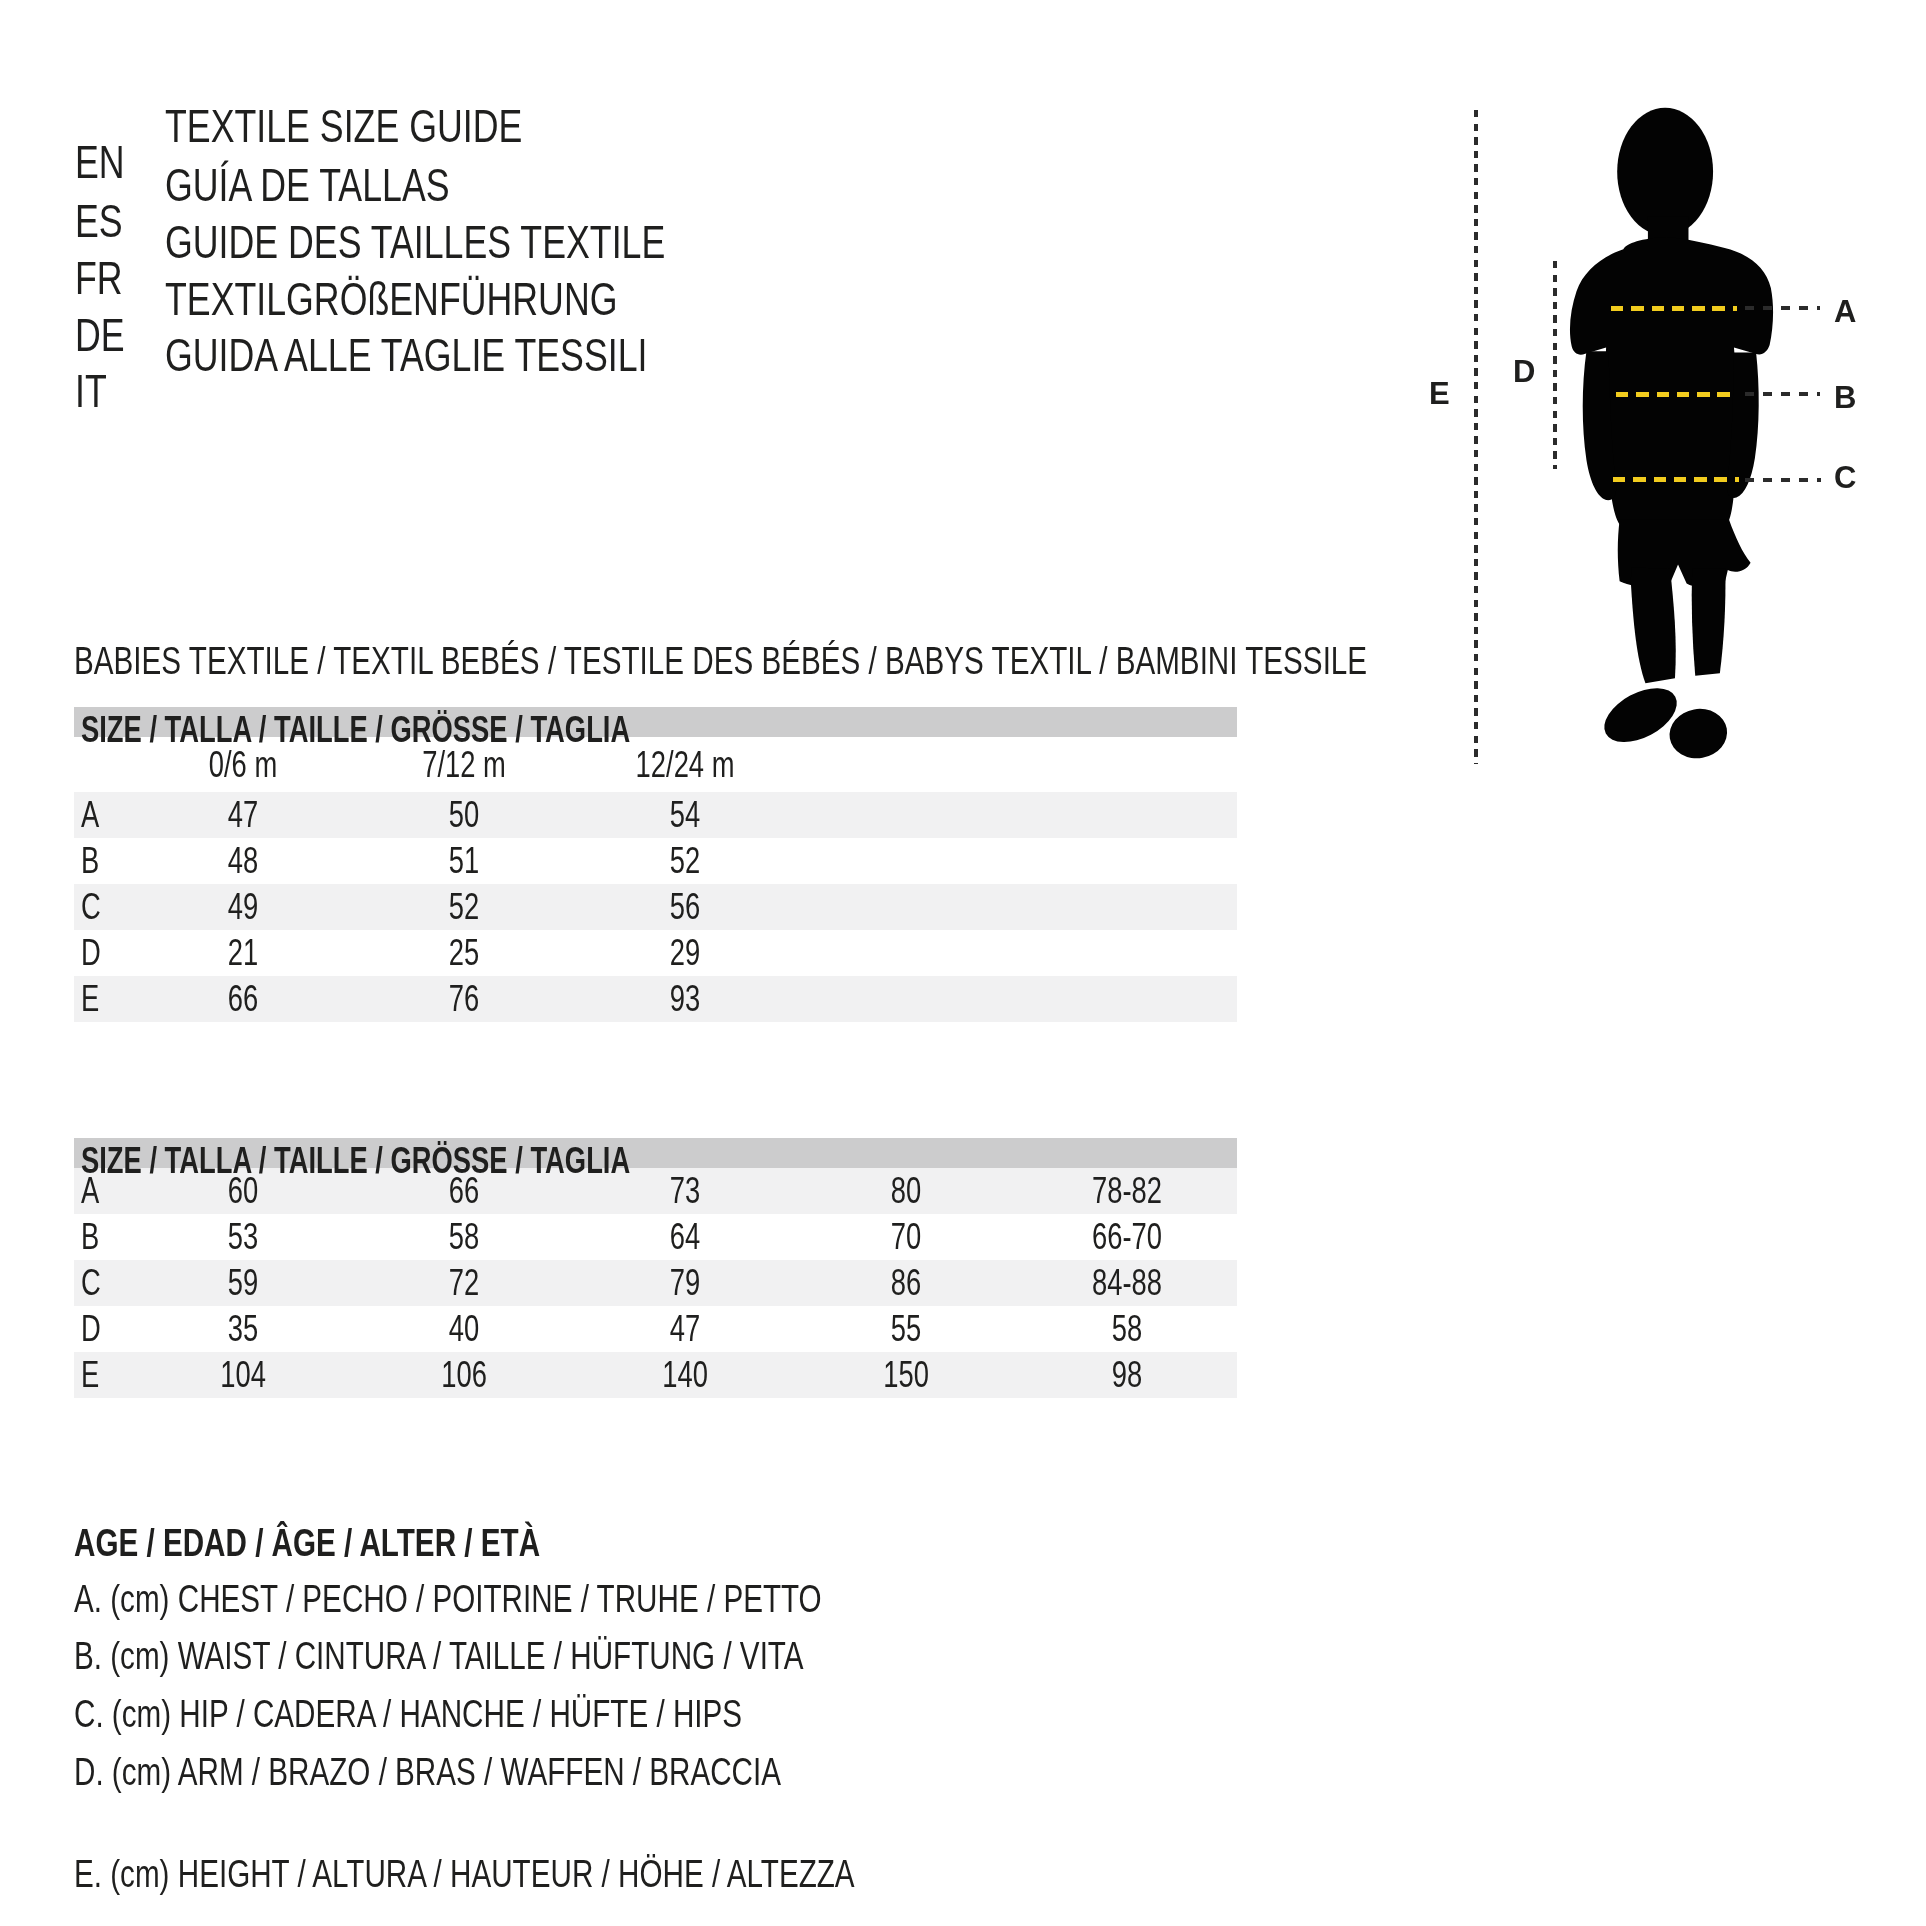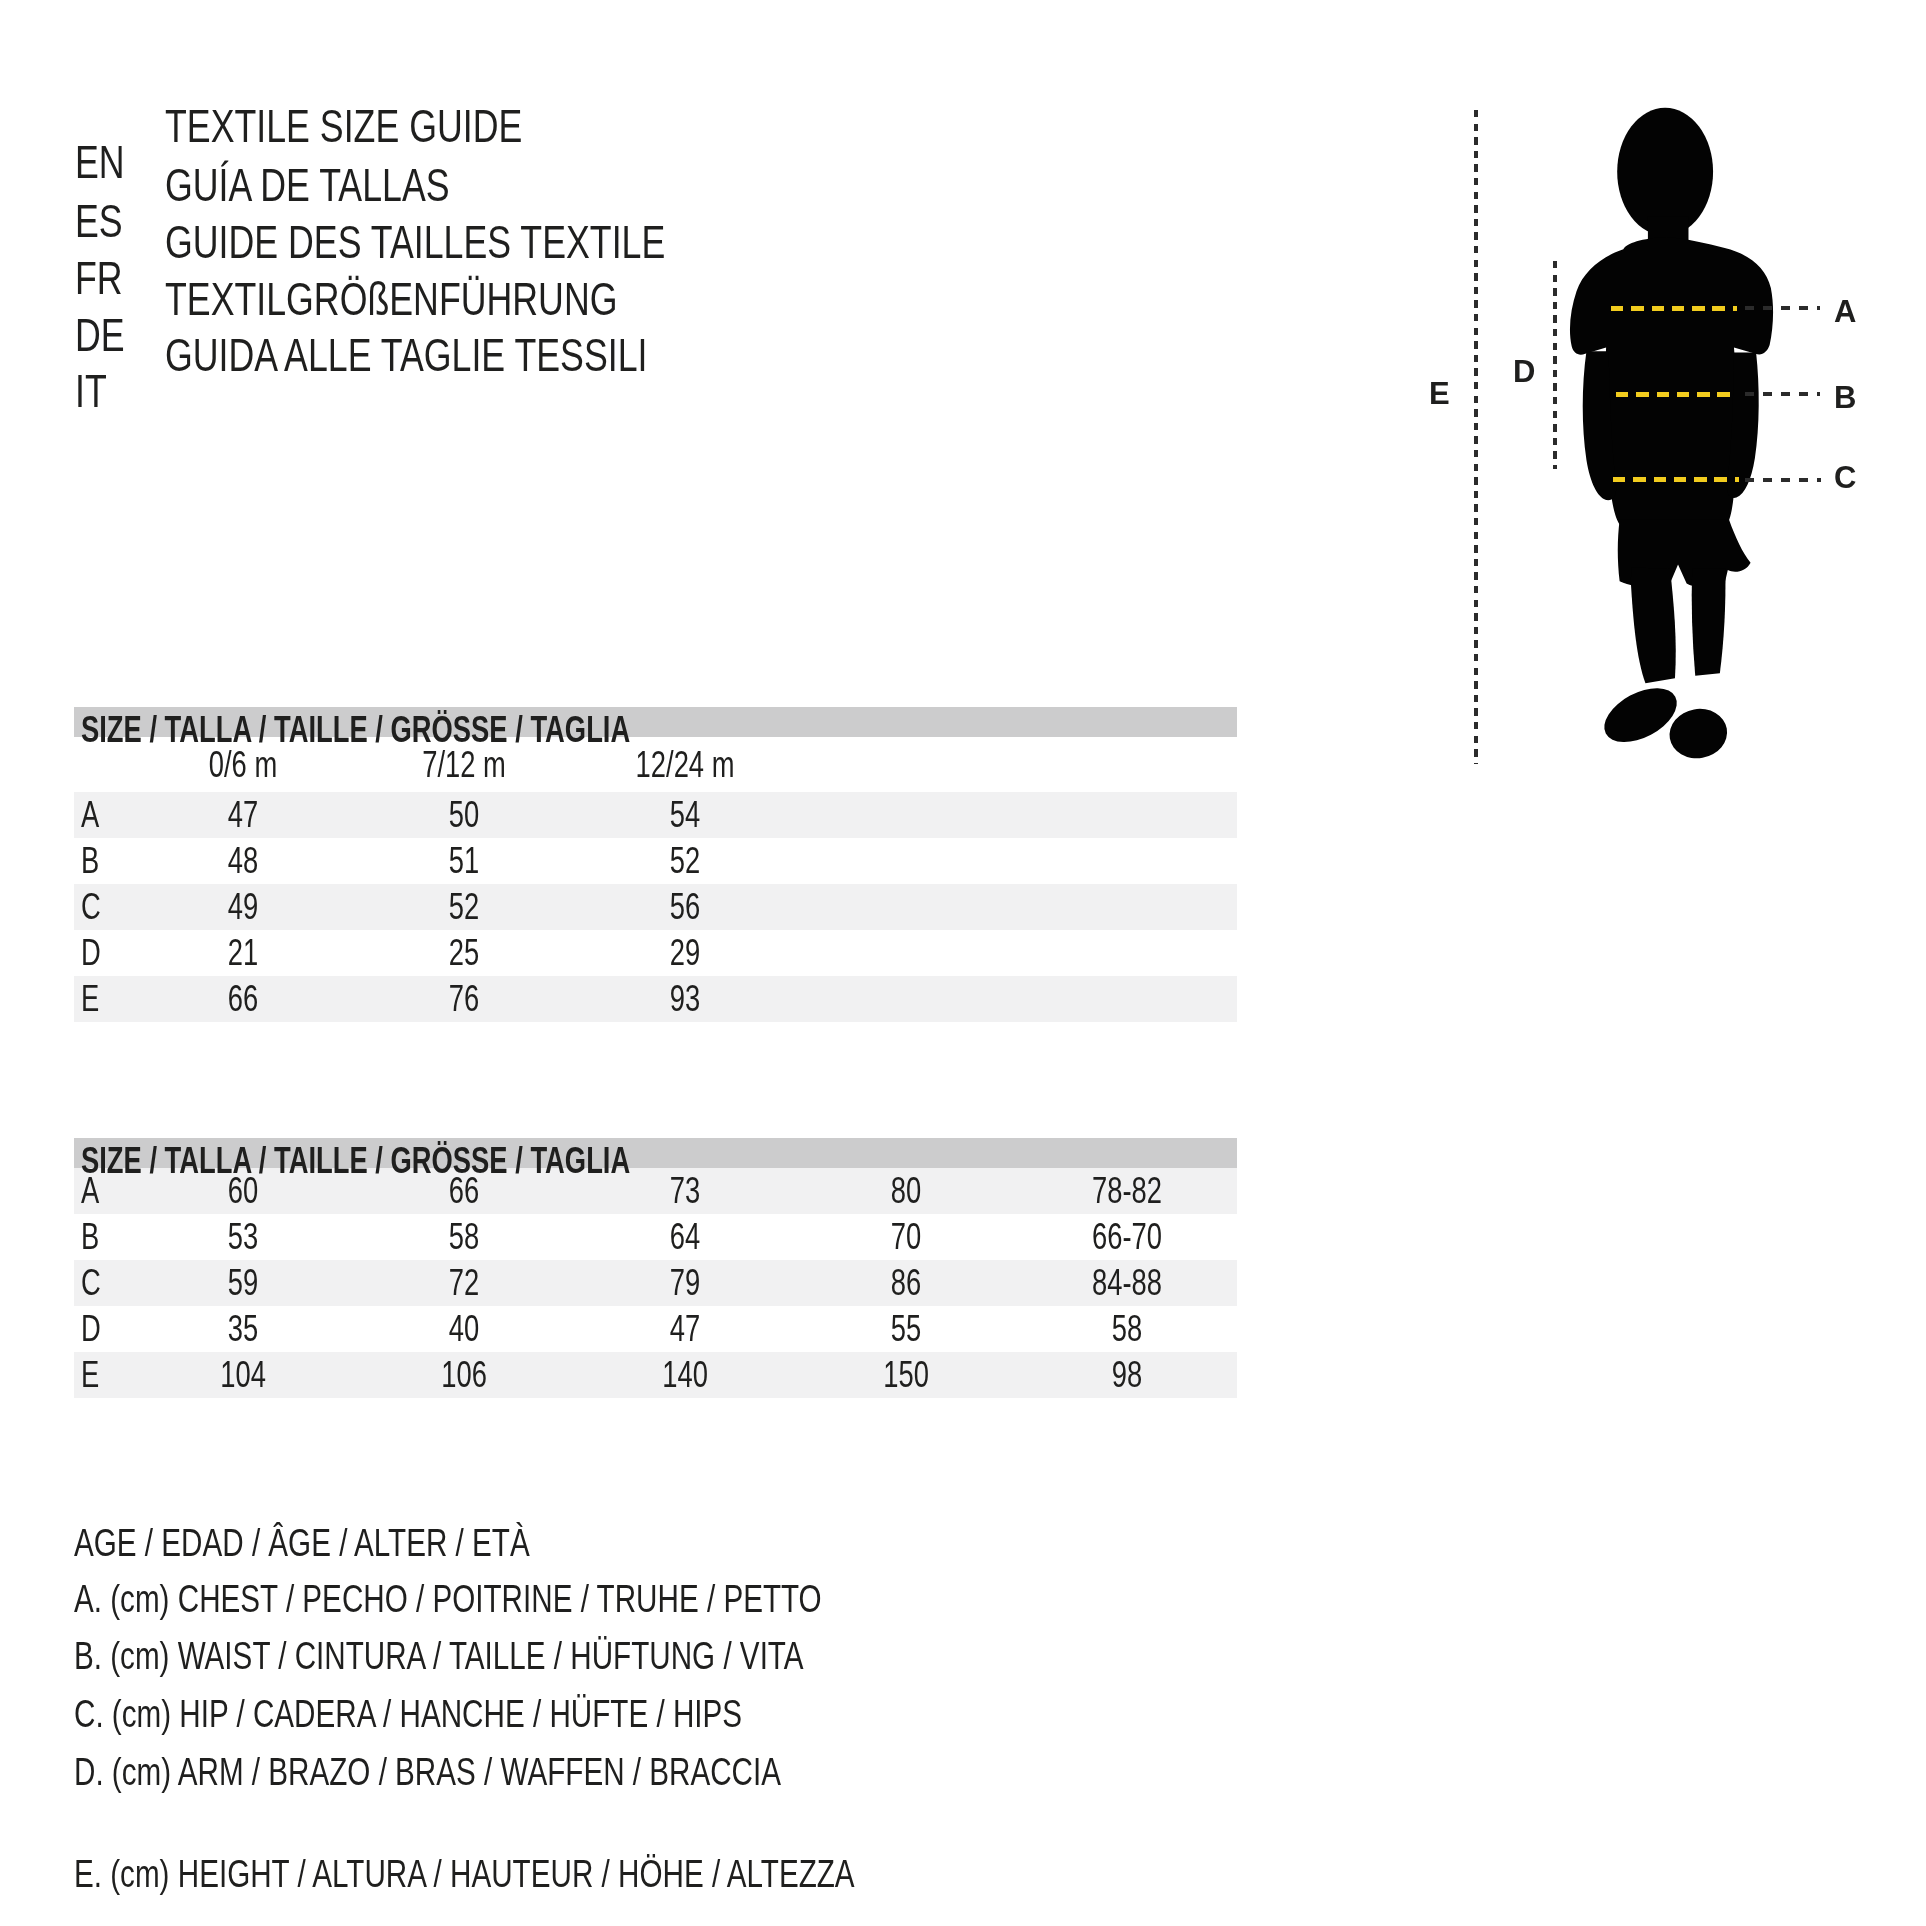--- a/index.html
+++ b/index.html
@@ -138,20 +138,23 @@
     <div class="ydash" style="left:1613px; top:477px; width:126px;"></div>
     <div class="kdash" style="left:1745px; top:478px; width:76px;"></div>
 
     <div class="diag-label" style="left:1834px; top:294px;">A</div>
     <div class="diag-label" style="left:1834px; top:380px;">B</div>
     <div class="diag-label" style="left:1834px; top:460px;">C</div>
     <div class="diag-label" style="left:1513px; top:354px;">D</div>
     <div class="diag-label" style="left:1429px; top:376px;">E</div>
   </div>
 
+  <div class="section-title" style="top:639px;">
+    <span class="cond">BABIES TEXTILE / TEXTIL BEBÉS / TESTILE DES BÉBÉS / BABYS TEXTIL / BAMBINI TESSILE</span>
+  </div>
   <div class="size-table" style="top:707px;">
     <div class="band"><span class="cond">SIZE / TALLA / TAILLE / GRÖSSE / TAGLIA</span></div>
     <div class="trow thead-row">
       <div class="cell-letter"></div>
       <div class="cell-val"><span class="cond-c">0/6 m</span></div>
       <div class="cell-val"><span class="cond-c">7/12 m</span></div>
       <div class="cell-val"><span class="cond-c">12/24 m</span></div>
       <div class="cell-val"><span class="cond-c"></span></div>
       <div class="cell-val"><span class="cond-c"></span></div>
     </div>
@@ -235,21 +238,21 @@
       <div class="cell-letter"><span class="cond">E</span></div>
       <div class="cell-val"><span class="cond-c">104</span></div>
       <div class="cell-val"><span class="cond-c">106</span></div>
       <div class="cell-val"><span class="cond-c">140</span></div>
       <div class="cell-val"><span class="cond-c">150</span></div>
       <div class="cell-val"><span class="cond-c">98</span></div>
     </div>
   </div>
 
   <div>
-    <div class="legend-line" style="top:1521px;"><span class="cond">AGE / EDAD / ÂGE / ALTER / ETÀ</span></div>
+    <div class="legend-line" style="top:1521px;font-weight:bold;"><span class="cond">AGE / EDAD / ÂGE / ALTER / ETÀ</span></div>
     <div class="legend-line" style="top:1577px;"><span class="cond">A. (cm) CHEST / PECHO / POITRINE / TRUHE / PETTO</span></div>
     <div class="legend-line" style="top:1634px;"><span class="cond">B. (cm) WAIST / CINTURA / TAILLE / HÜFTUNG / VITA</span></div>
     <div class="legend-line" style="top:1692px;"><span class="cond">C. (cm) HIP / CADERA / HANCHE / HÜFTE / HIPS</span></div>
     <div class="legend-line" style="top:1750px;"><span class="cond">D. (cm) ARM / BRAZO / BRAS / WAFFEN / BRACCIA</span></div>
     <div class="legend-line" style="top:1808px;margin-top:44px;"><span class="cond">E. (cm) HEIGHT / ALTURA / HAUTEUR / HÖHE / ALTEZZA</span></div>
   </div>
 
 </div>
 
 

